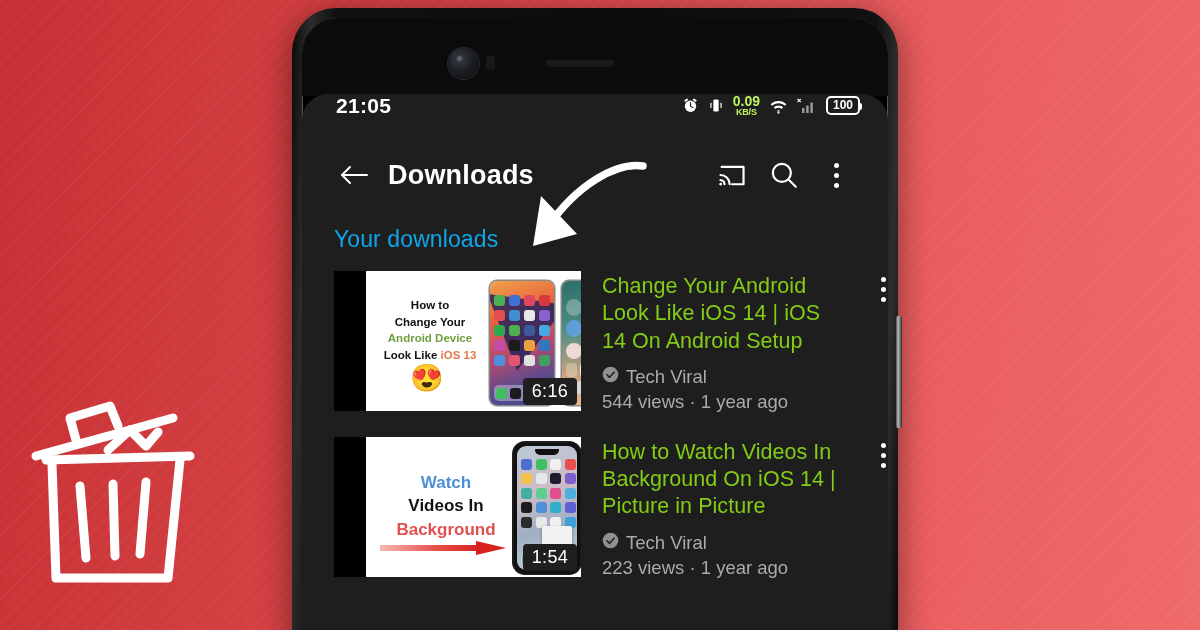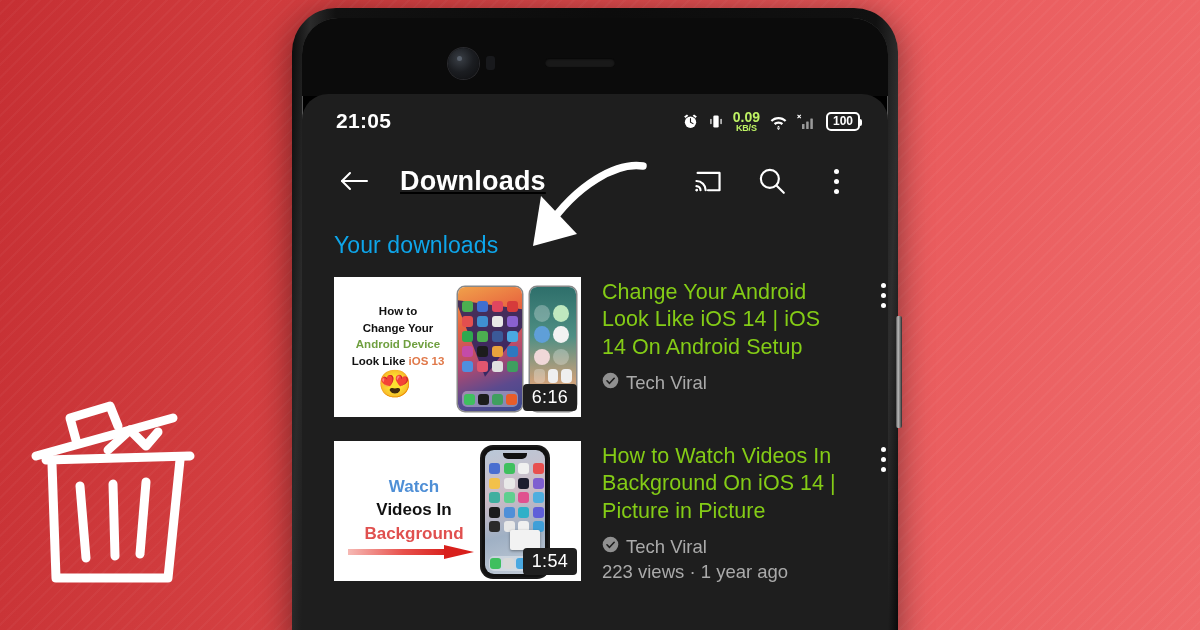--- a/index.html
+++ b/index.html
@@ -55,58 +55,58 @@
     background:#1e1e1e; border-radius:26px 26px 0 0; overflow:hidden;
   }
   .side-btn {
     position:absolute; right:-4px; top:308px; width:6px; height:112px;
     border-radius:2px;
     background:linear-gradient(90deg,#4d4d4d,#bdbdbd 35%,#6e6e6e 70%,#2a2a2a);
   }
 
   
   .statusbar {
-    height:42px; display:flex; align-items:center; justify-content:space-between;
-    padding:0 28px 0 34px; color:#fff;margin-top:6px;
+    height:42px; display:flex; align-items:flex-start; justify-content:space-between;
+    padding:0 28px 0 34px; color:#fff;
   }
   .clock { font-size:21px; font-weight:700; letter-spacing:.3px; }
   .sysicons { display:flex; align-items:center; gap:9px; }
   .sysicons svg { display:block; }
   .netspeed { display:flex; flex-direction:column; align-items:center; line-height:1; color:#bef264; }
   .netspeed .n { font-size:14px; font-weight:700; }
   .netspeed .u { font-size:9px; font-weight:700; letter-spacing:-.2px; }
   .battery {
     position:relative; border:2px solid #fff; border-radius:5px;
     padding:1px 5px; font-size:12px; font-weight:700; color:#fff; line-height:13px;
   }
   .battery::after{content:"";position:absolute;right:-4px;top:5px;width:2px;height:7px;border-radius:0 2px 2px 0;background:#fff;}
 
   
-  .appbar { height:78px; display:flex; align-items:center; padding:0 26px 0 26px; gap:12px;text-decoration:underline; }
+  .appbar { height:78px; display:flex; align-items:center; padding:0 26px 0 26px; gap:0; }
   .appbar .icon-btn { width:52px; height:52px; display:flex; align-items:center; justify-content:center; }
   .appbar-title {
     color:#fff; font-size:27px; font-weight:700; margin-left:8px; letter-spacing:.2px; white-space:nowrap;
   }
   .appbar-spacer { flex:1; }
   .dots { display:flex; flex-direction:column; gap:5px; align-items:center; }
   .dots i { width:5px; height:5px; border-radius:50%; background:#fff; display:block; }
 
   
   .section-title {
     color:#0ea5e9; font-size:23px; padding:12px 0 18px 32px; letter-spacing:.1px;
   }
 
   
   .vlist { padding:0 0 0 32px; }
   .vrow { display:flex; gap:21px; margin-bottom:24px; }
   .thumb-wrap {
     position:relative; width:247px; height:140px; flex:0 0 247px;
     background:#000; overflow:hidden;
   }
-  .thumb { position:absolute; inset:0; background:#fff; }
+  .thumb { position:absolute; inset:0; background:#fff;margin-left:32px; }
   .duration {
     position:absolute; right:4px; bottom:6px;
     background:#1f1f1f; color:#fff; font-size:18px; font-weight:500;
     padding:3px 9px; border-radius:4px; letter-spacing:.3px;
   }
   .vmeta { flex:1; padding-top:2px; padding-right:6px; position:relative; }
   .vtitle {
     color:#84cc16; font-size:21.5px; line-height:1.27; font-weight:400;
     padding-right:34px; letter-spacing:.05px;
   }
@@ -366,20 +366,21 @@
               <div class="vtitle">Change Your Android Look Like iOS 14 | iOS 14 On Android Setup</div>
               <div class="vchannel">
                 <span>
                   <svg width="17" height="17" viewBox="0 0 24 24">
                       <circle cx="12" cy="12" r="11" fill="#909090"></circle>
                       <path d="M7 12.4 L10.6 16 L17.2 8.8" fill="none" stroke="#1e1e1e" stroke-width="2.2" stroke-linecap="round" stroke-linejoin="round"></path>
                     </svg>
                 </span>
                 <span class="cname">Tech Viral</span>
               </div>
+              <div class="vstats">544 views · 1 year ago</div>
               <div class="row-menu">
                 <div class="dots">
                     <i></i>
                     <i></i>
                     <i></i>
                   </div>
               </div>
             </div>
           </div>
 

